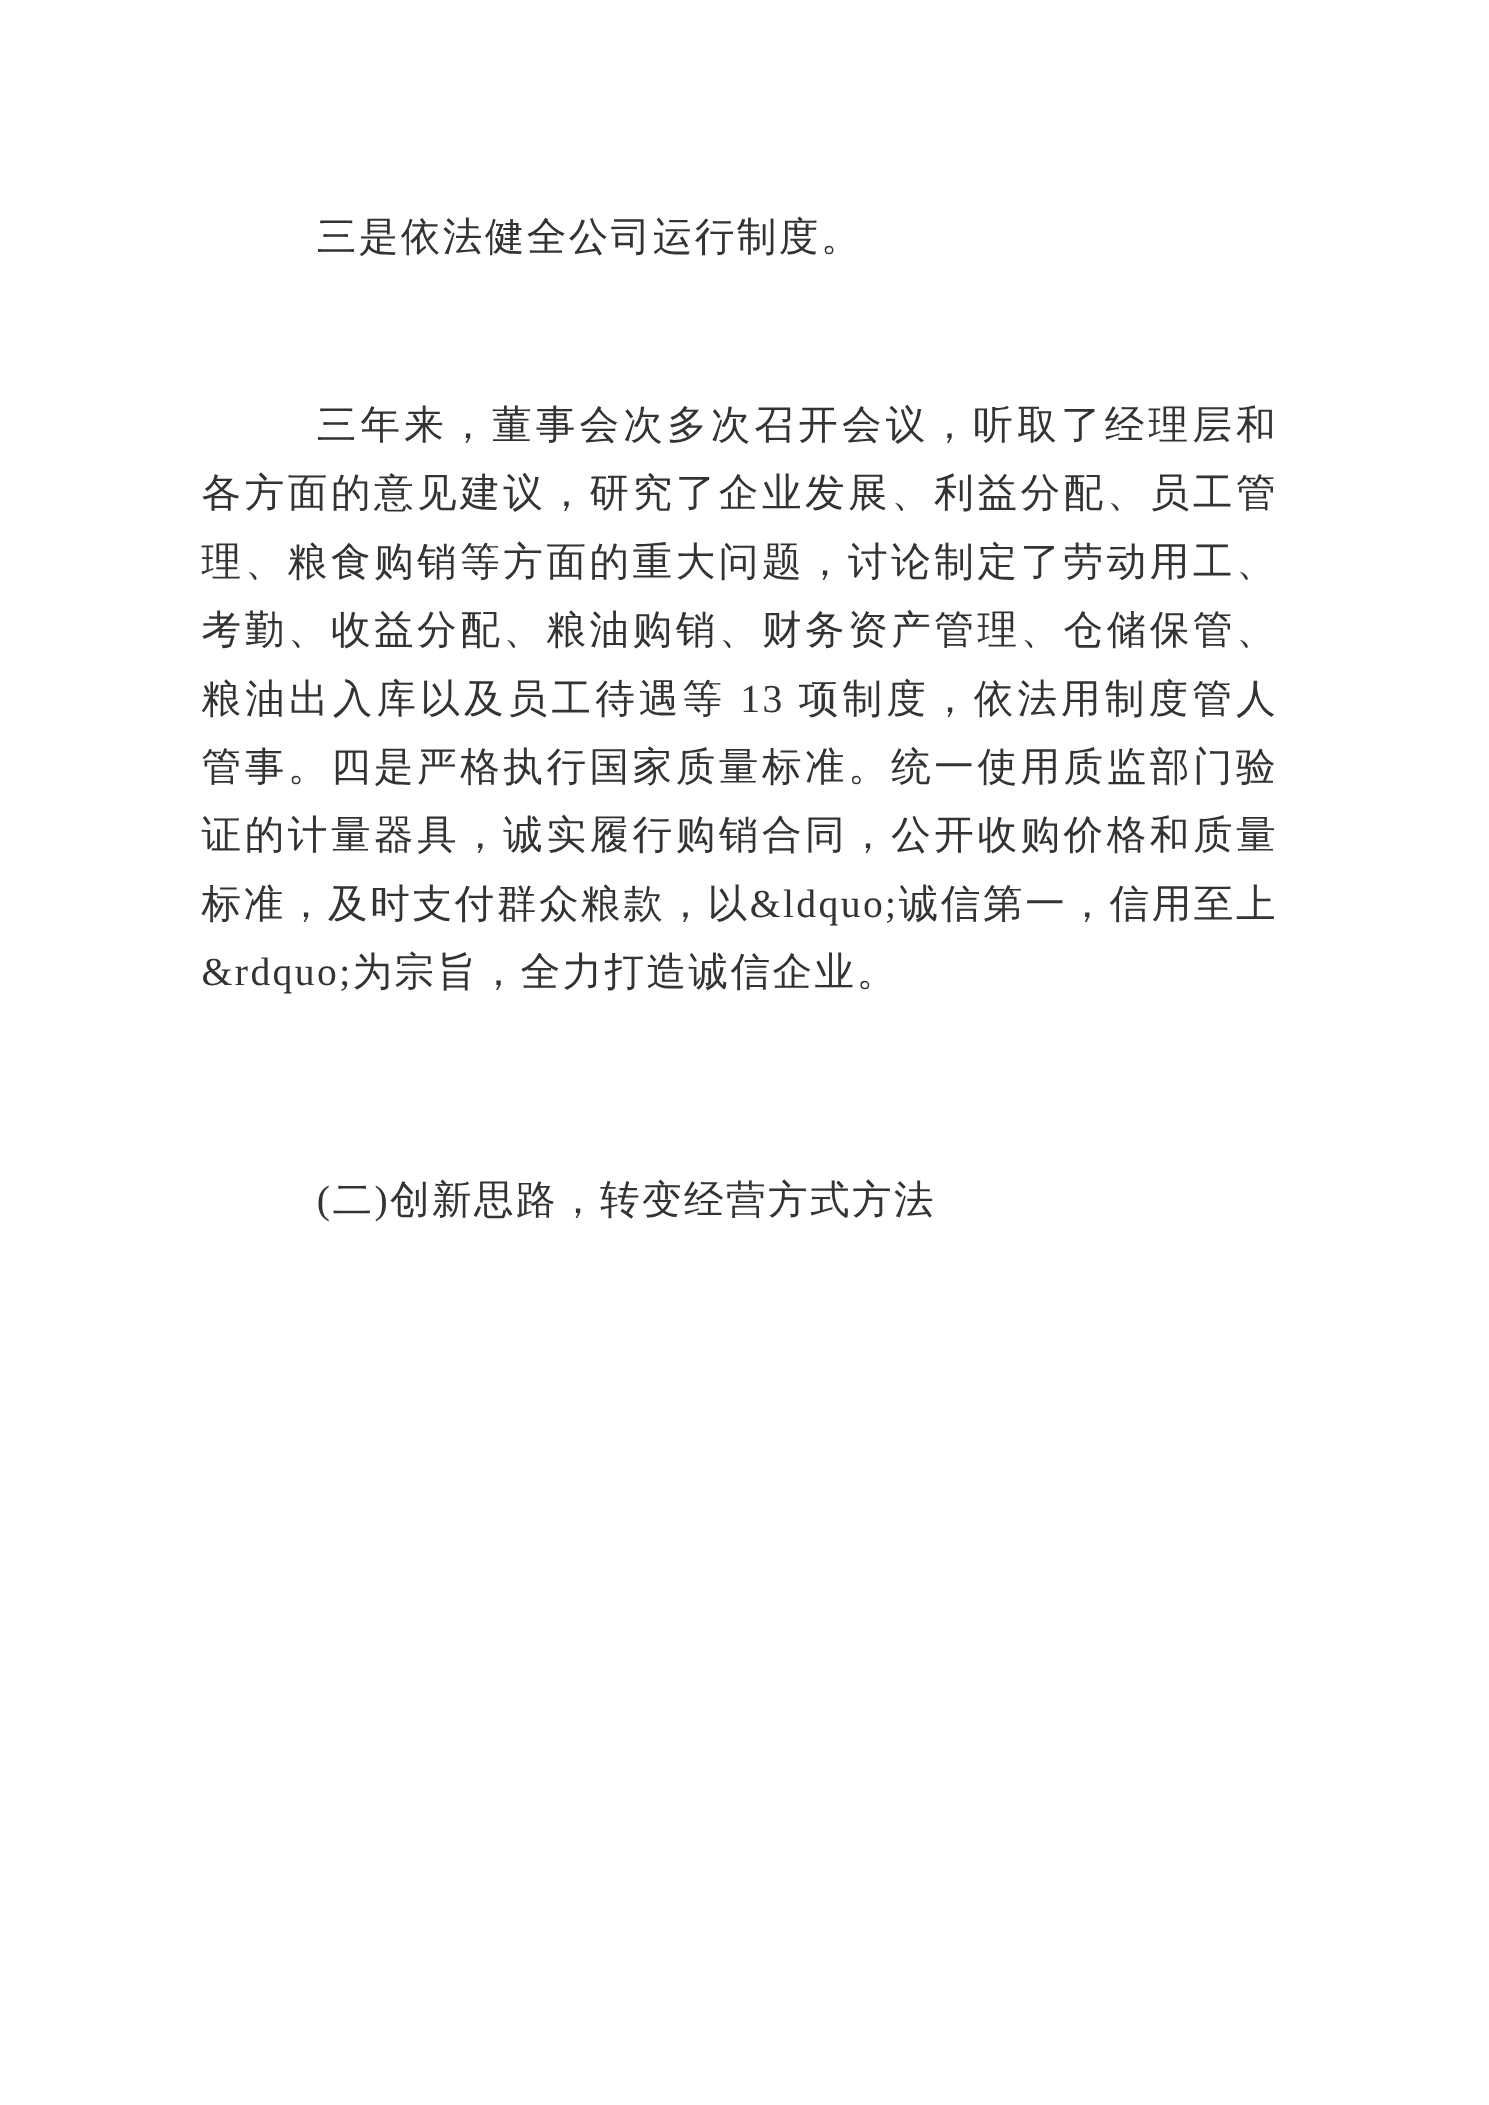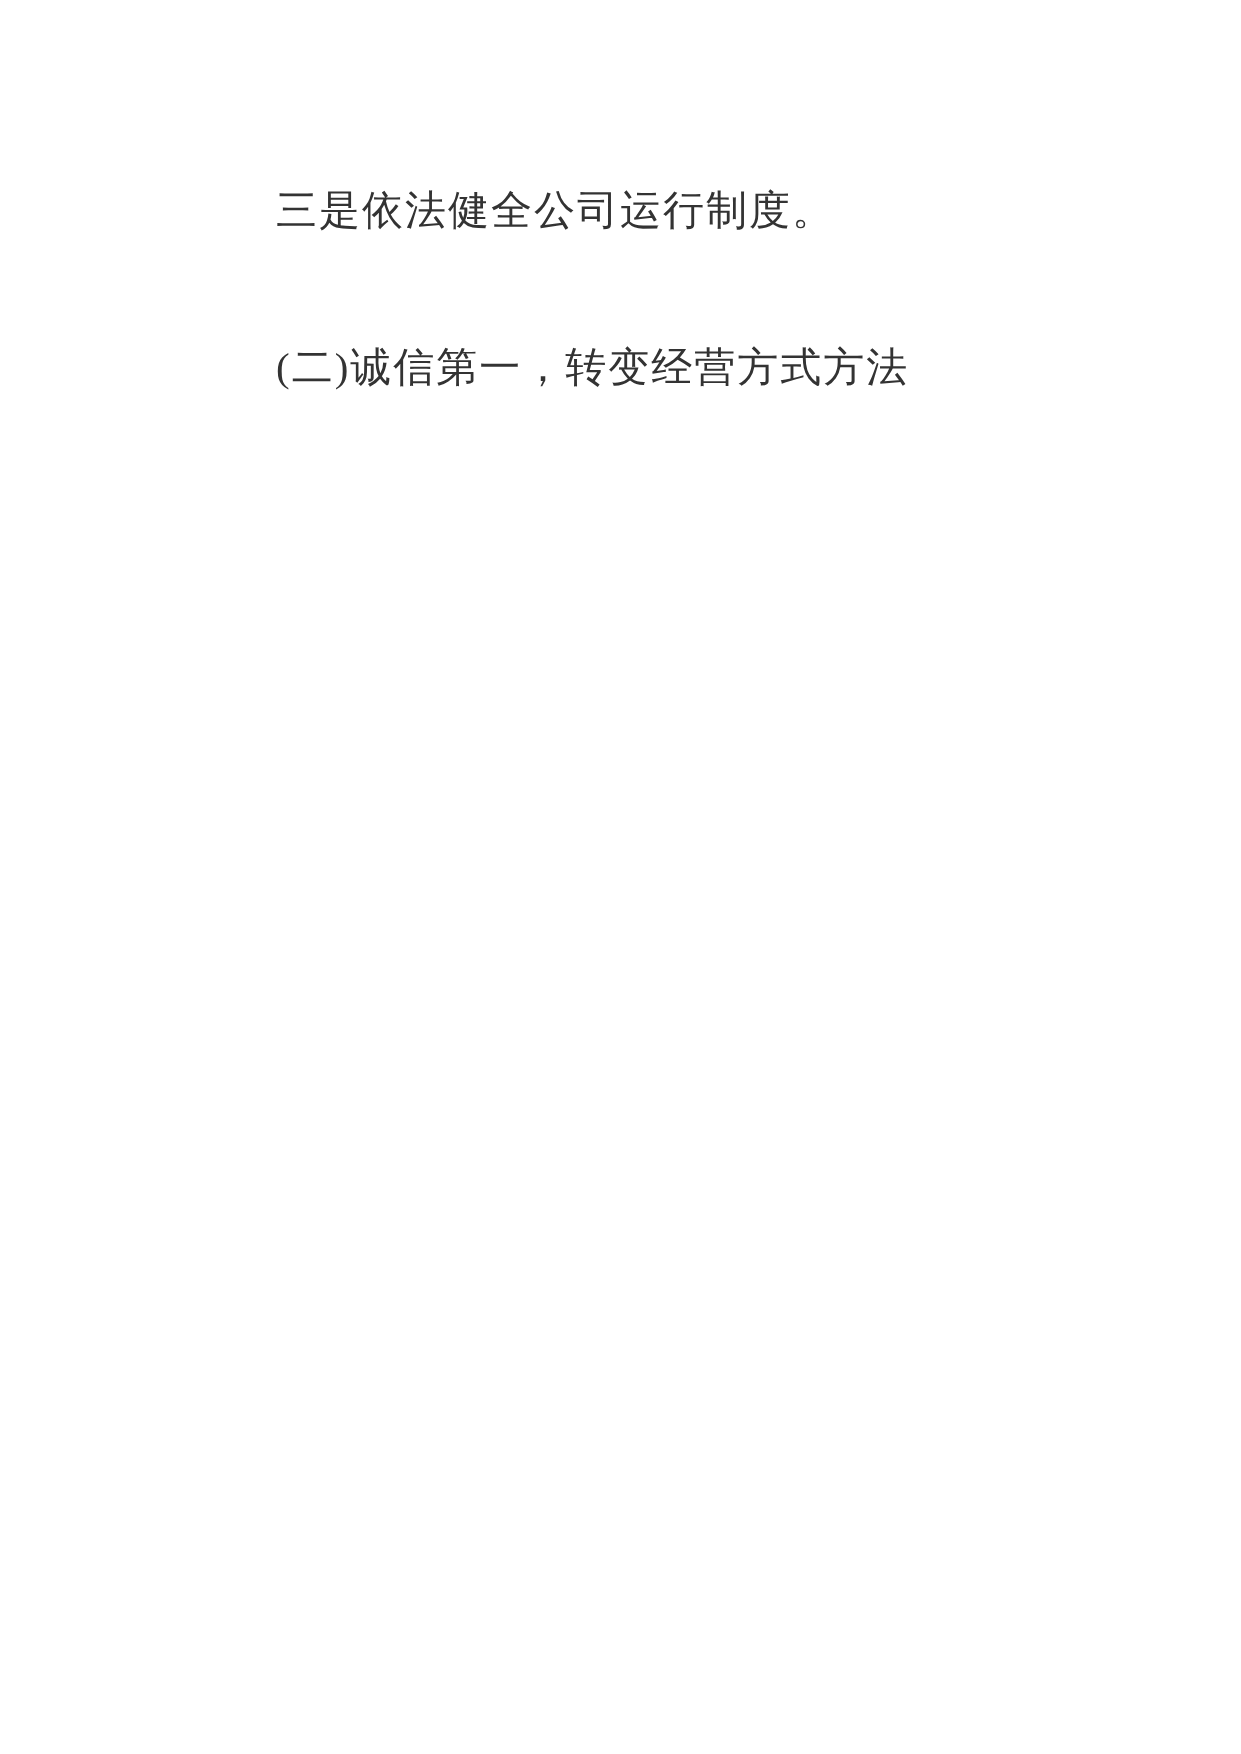--- a/index.html
+++ b/index.html
@@ -16,35 +16,36 @@
     font-family: "Liberation Serif", "DejaVu Serif", serif;
     color: #333333;
   }
   .content {
     position: absolute;
     left: 168px;
     top: 170px;
     width: 897px;
   }
   .para {
-    margin: 12px;
-    font-size: 41px;
+    margin: 0;
+    font-size: 33px;
     line-height: 57px;
     letter-spacing: 2px;
     text-align: justify;
     text-justify: inter-character;
     text-indent: 96px;
     word-break: break-all;
   }
   .para-intro   { margin-bottom: 100px; }
   .para-board   { margin-bottom: 133px; }
   .para-heading { margin-bottom: 119px; }
   .para-service { margin-bottom: 0; }
 </style>
 </head>
 <body>
 
 <div class="page">
   <div class="content">
     <p class="para para-intro">三是依法健全公司运行制度。</p>
-    <p class="para para-heading">(二)诚信第一，转变经营方式方法</p>
+    <p class="para para-board">三年来，董事会次多次召开会议，听取了经理层和各方面的意见建议，研究了企业发展、利益分配、员工管理、粮食购销等方面的重大问题，讨论制定了劳动用工、考勤、收益分配、粮油购销、财务资产管理、仓储保管、粮油出入库以及员工待遇等 13 项制度，依法用制度管人管事。四是严格执行国家质量标准。统一使用质监部门验证的计量器具，诚实履行购销合同，公开收购价格和质量标准，及时支付群众粮款，以&amp;ldquo;诚信第一，信用至上&amp;rdquo;为宗旨，全力打造诚信企业。</p>
+    <p class="para para-heading">(二)创新思路，转变经营方式方法</p>
   </div>
 </div>
 
 </body></html>

